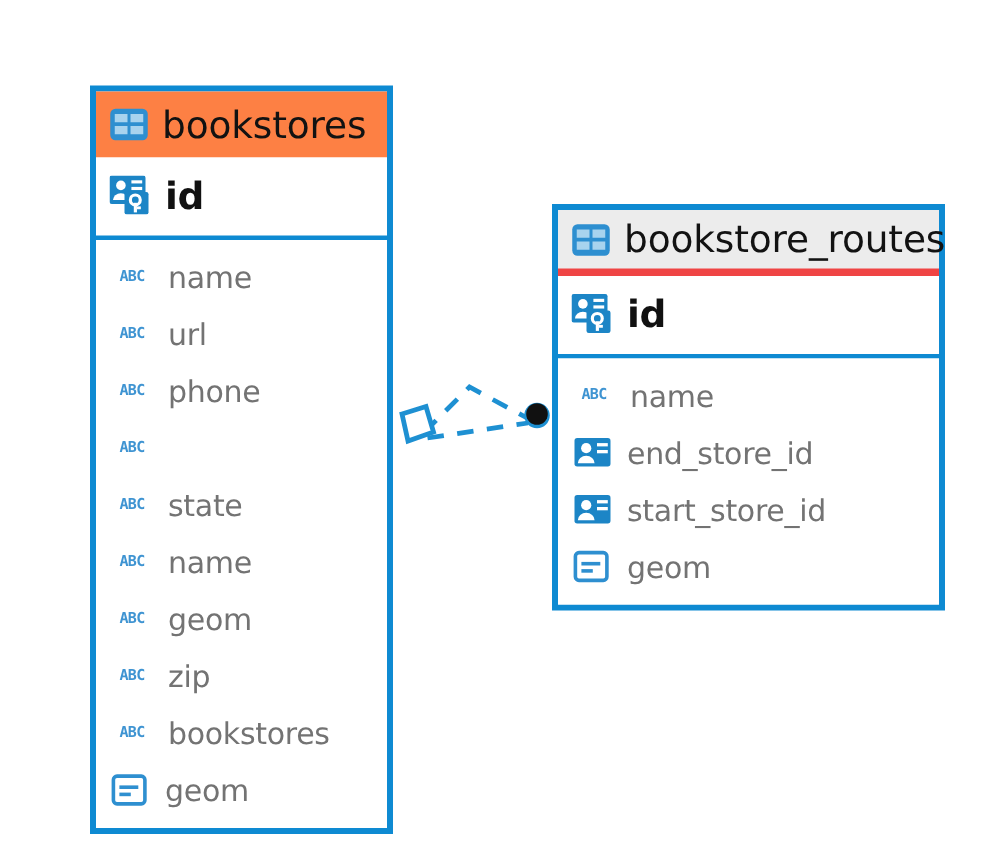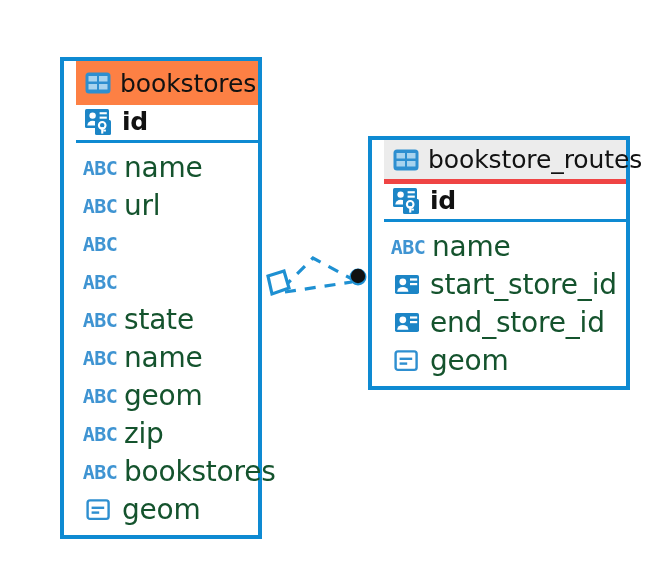--- a/index.html
+++ b/index.html
@@ -22,21 +22,20 @@
     height: 570px;
   }
 
   
   .entity {
     position: absolute;
     box-sizing: border-box;
     border: 4px solid #0e8ad2;
     background: #ffffff;
     z-index: 3;
-    padding-left: 12px;
   }
 
   .entity-header {
     box-sizing: border-box;
     display: flex;
     align-items: center;
     gap: 9px;
     padding: 6px 10px 6px 9px;
     height: 44px;
   }
@@ -50,21 +49,21 @@
     white-space: nowrap;
     letter-spacing: -0.1px;
   }
 
   .pk-row {
     box-sizing: border-box;
     display: flex;
     align-items: center;
     gap: 9px;
     padding: 5px 10px 7px 9px;
-    height: 38px;
+    height: 55px;
     border-bottom: 3px solid #0e8ad2;
     background: #ffffff;
   }
   .pk-label {
     font-size: 25px;
     font-weight: bold;
     color: #111111;
     line-height: 1;
     letter-spacing: -0.2px;
   }
@@ -75,40 +74,40 @@
   }
   .field-row {
     box-sizing: border-box;
     display: flex;
     align-items: center;
     gap: 9px;
     padding: 0 10px 0 9px;
     height: 38px;
   }
   .field-label {
-    font-size: 28px;
-    color: #14532d;
+    font-size: 20px;
+    color: #737373;
     line-height: 1;
     letter-spacing: -0.2px;
     white-space: nowrap;
   }
 
   .icon {
     display: inline-flex;
     align-items: center;
     justify-content: center;
     flex: 0 0 auto;
   }
   .icon svg { display: block; }
 
   .icon-abc {
     width: 30px;
     height: 26px;
     font-family: "DejaVu Sans Mono", monospace;
-    font-size: 20px;
+    font-size: 10px;
     font-weight: bold;
     color: #3f94d2;
     letter-spacing: -0.5px;
     line-height: 1;
   }
 
   
   #connector {
     position: absolute;
     left: 0;
@@ -178,20 +177,21 @@
         <span class="field-label">name</span>
       </div>
 
       <div class="field-row">
         <span class="icon icon-abc">ABC</span>
         <span class="field-label">url</span>
       </div>
 
       <div class="field-row">
         <span class="icon icon-abc">ABC</span>
+        <span class="field-label">phone</span>
       </div>
 
       <div class="field-row">
         <span class="icon icon-abc">ABC</span>
       </div>
 
       <div class="field-row">
         <span class="icon icon-abc">ABC</span>
         <span class="field-label">state</span>
       </div>
@@ -271,34 +271,34 @@
       <div class="field-row">
         <span class="icon">
           <svg width="28" height="26" viewBox="0 0 28 26">
             <rect x="2" y="3" width="24" height="19" rx="1.8" fill="#1c85c6"></rect>
             <circle cx="9.8" cy="9.8" r="3.4" fill="#ffffff"></circle>
             <path d="M 4.2 19.8 a 5.6 4.9 0 0 1 11.2 0 z" fill="#ffffff"></path>
             <rect x="17" y="6.4" width="7.2" height="2.2" fill="#ffffff"></rect>
             <rect x="17" y="11" width="7.2" height="2.2" fill="#ffffff"></rect>
           </svg>
         </span>
-        <span class="field-label">start_store_id</span>
+        <span class="field-label">end_store_id</span>
       </div>
 
       <div class="field-row">
         <span class="icon">
           <svg width="28" height="26" viewBox="0 0 28 26">
             <rect x="2" y="3" width="24" height="19" rx="1.8" fill="#1c85c6"></rect>
             <circle cx="9.8" cy="9.8" r="3.4" fill="#ffffff"></circle>
             <path d="M 4.2 19.8 a 5.6 4.9 0 0 1 11.2 0 z" fill="#ffffff"></path>
             <rect x="17" y="6.4" width="7.2" height="2.2" fill="#ffffff"></rect>
             <rect x="17" y="11" width="7.2" height="2.2" fill="#ffffff"></rect>
           </svg>
         </span>
-        <span class="field-label">end_store_id</span>
+        <span class="field-label">start_store_id</span>
       </div>
 
       <div class="field-row">
         <span class="icon">
           <svg width="28" height="26" viewBox="0 0 28 26">
             <rect x="2.6" y="3.4" width="21" height="18.5" rx="2.4" fill="#ffffff" stroke="#2e8fd0" stroke-width="2.4"></rect>
             <rect x="6.6" y="9.6" width="12.6" height="2.4" fill="#2e8fd0"></rect>
             <rect x="6.6" y="14.4" width="7.6" height="2.4" fill="#2e8fd0"></rect>
           </svg>
         </span>

